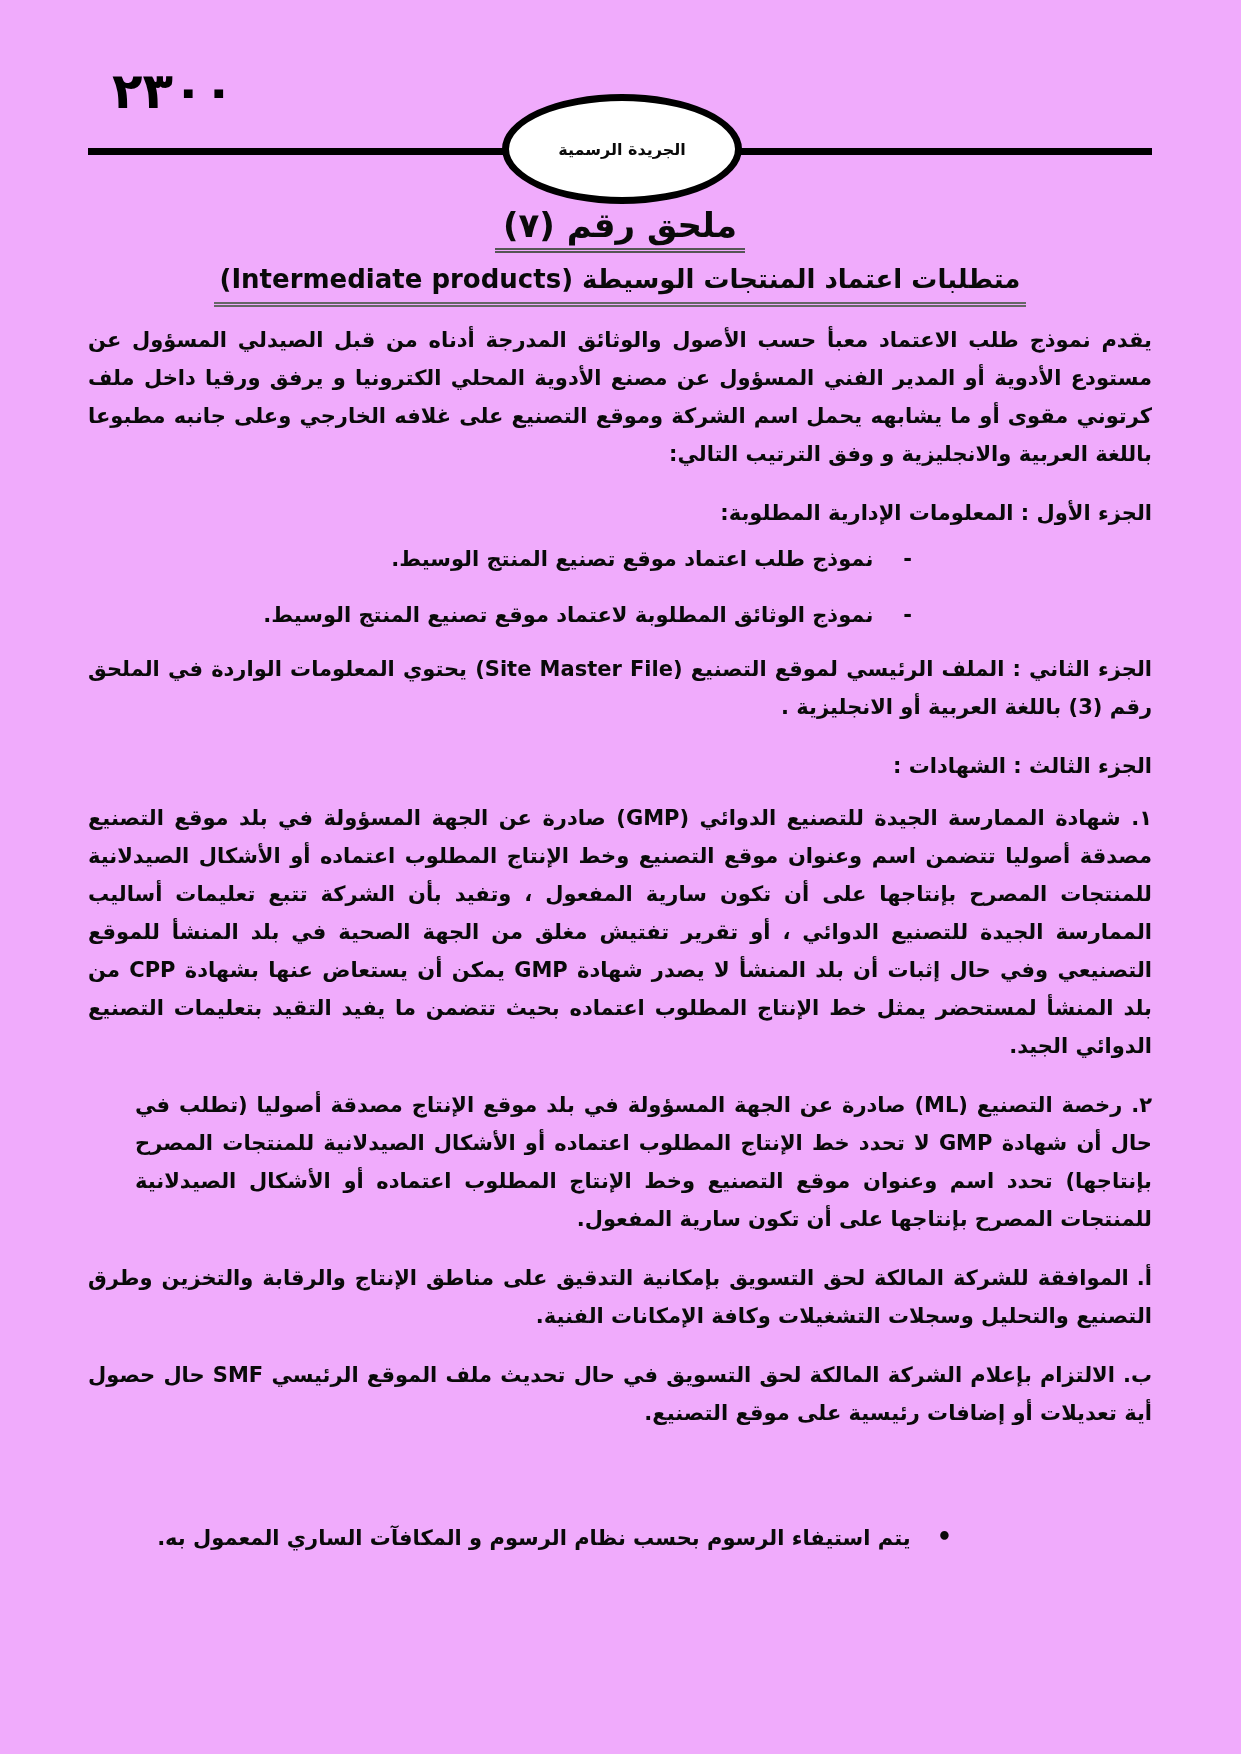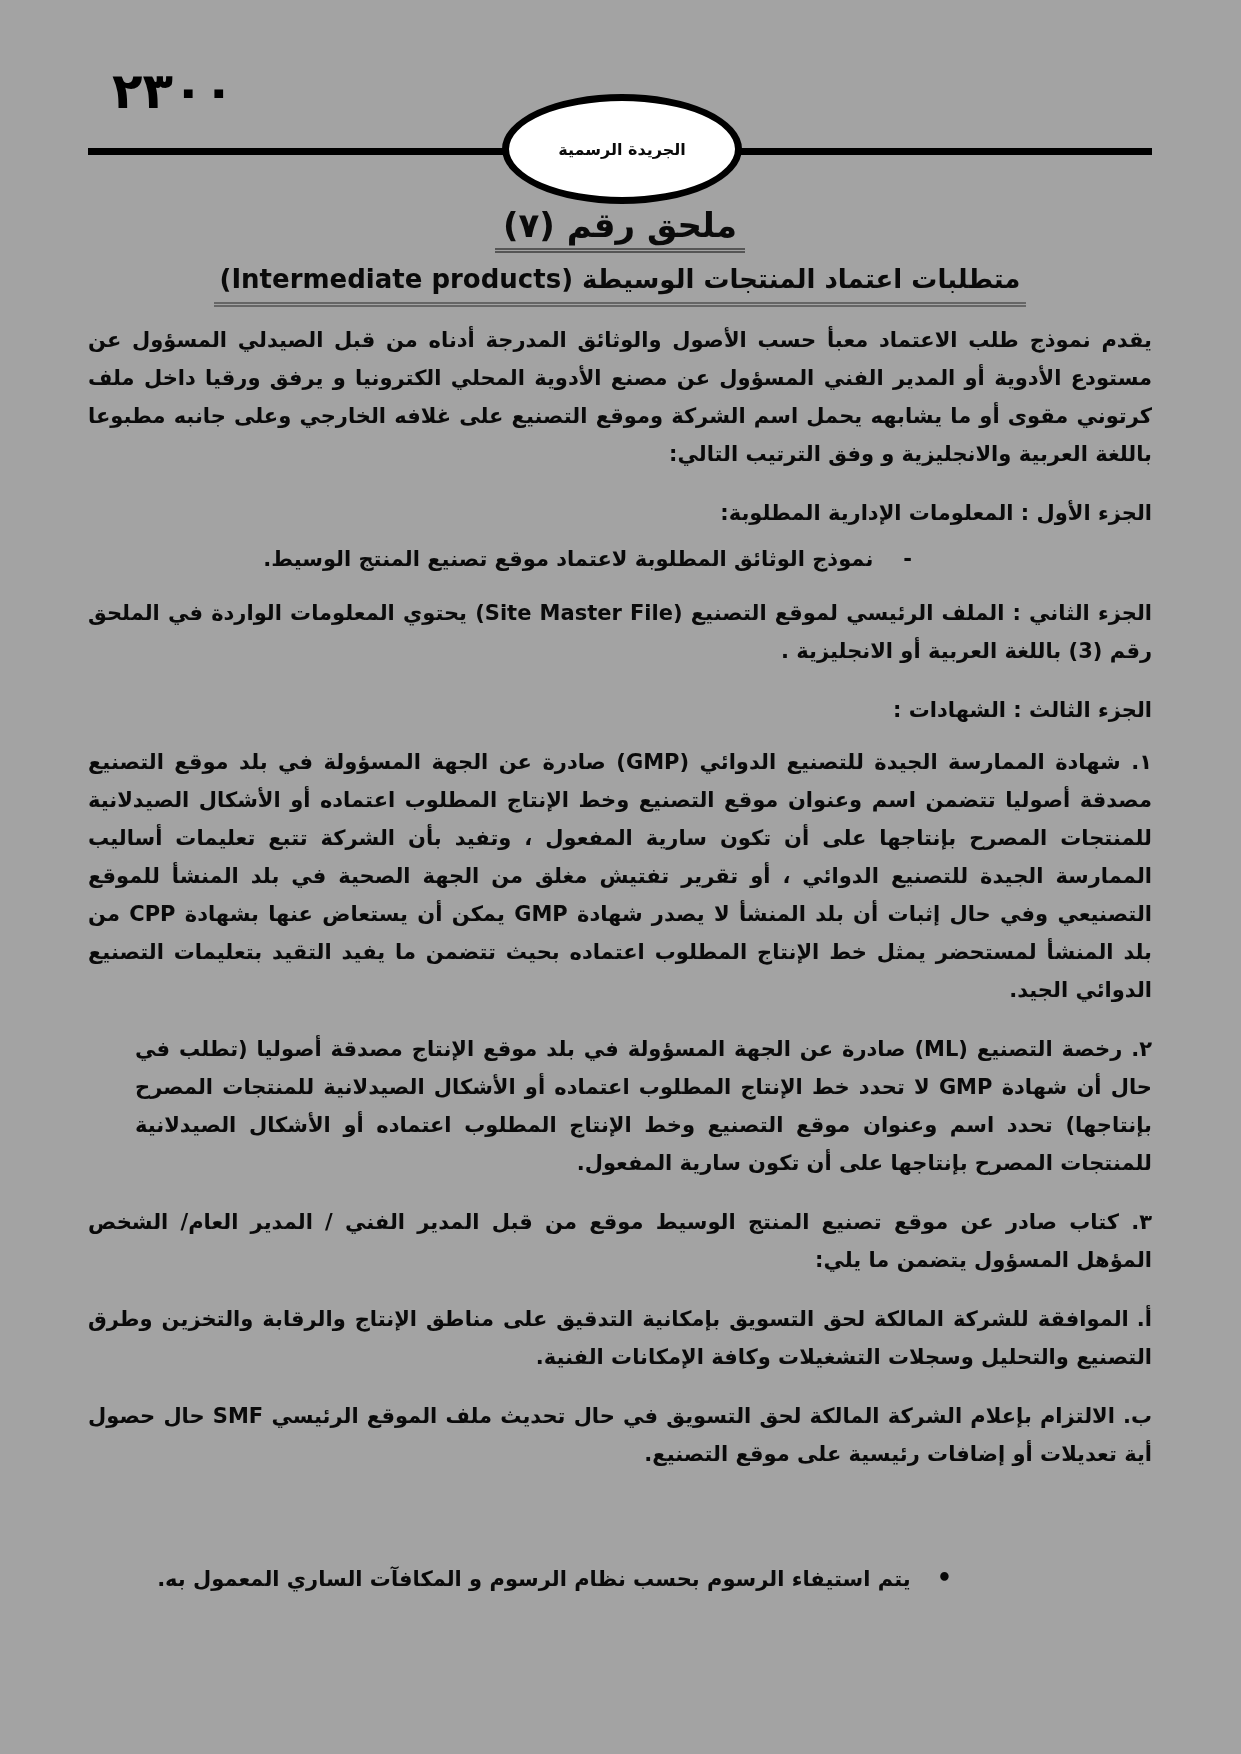--- a/index.html
+++ b/index.html
@@ -4,21 +4,21 @@
 <style>
   html, body {
     margin: 0;
     padding: 0;
     background: #ffffff;
   }
   .page {
     position: relative;
     width: 1241px;
     height: 1754px;
-    background: #a3a3a3;
+    background: #f0abfc;
     overflow: hidden;
     font-family: "DejaVu Sans", sans-serif;
     color: #0a0a0a;
   }
 
   
   .page-number {
     position: absolute;
     left: 112px;
     top: 62px;
@@ -123,34 +123,36 @@
     </div>
 
     <div class="doc-subtitle">
       <span class="u2">متطلبات اعتماد المنتجات الوسيطة (Intermediate products)</span>
     </div>
 
     <p class="para">يقدم نموذج طلب الاعتماد معبأ حسب الأصول والوثائق المدرجة أدناه من قبل الصيدلي المسؤول عن مستودع الأدوية أو المدير الفني المسؤول عن مصنع الأدوية المحلي الكترونيا و يرفق ورقيا داخل ملف كرتوني مقوى أو ما يشابهه يحمل اسم الشركة وموقع التصنيع على غلافه الخارجي وعلى جانبه مطبوعا باللغة العربية والانجليزية و وفق الترتيب التالي:</p>
 
     <div class="heading-line">الجزء الأول : المعلومات الإدارية المطلوبة:</div>
 
+    <div class="dash-item">
+      <span class="marker">-</span><span>نموذج طلب اعتماد موقع تصنيع المنتج الوسيط.</span>
+    </div>
 
     <div class="dash-item">
       <span class="marker">-</span><span>نموذج الوثائق المطلوبة لاعتماد موقع تصنيع المنتج الوسيط.</span>
     </div>
 
     <p class="para part2-para">الجزء الثاني : الملف الرئيسي لموقع التصنيع  (Site Master File) يحتوي المعلومات الواردة في الملحق رقم (3) باللغة العربية أو الانجليزية .</p>
 
     <div class="heading-line part3">الجزء الثالث : الشهادات :</div>
 
     <p class="para cert-para c1">١. شهادة الممارسة الجيدة للتصنيع الدوائي (GMP) صادرة عن الجهة المسؤولة في بلد موقع التصنيع مصدقة أصوليا تتضمن اسم وعنوان موقع التصنيع وخط الإنتاج المطلوب اعتماده أو الأشكال الصيدلانية للمنتجات المصرح بإنتاجها على أن تكون سارية المفعول ، وتفيد بأن الشركة تتبع تعليمات أساليب الممارسة الجيدة للتصنيع الدوائي ، أو تقرير تفتيش مغلق من الجهة الصحية في بلد المنشأ للموقع التصنيعي وفي حال إثبات أن بلد المنشأ لا يصدر شهادة GMP يمكن أن يستعاض عنها بشهادة CPP من بلد المنشأ لمستحضر يمثل خط الإنتاج المطلوب اعتماده بحيث تتضمن ما يفيد التقيد بتعليمات التصنيع الدوائي الجيد.</p>
 
     <p class="para cert-para c2">٢. رخصة التصنيع (ML) صادرة عن الجهة المسؤولة في بلد موقع الإنتاج مصدقة أصوليا (تطلب في حال أن شهادة GMP لا تحدد خط الإنتاج المطلوب اعتماده أو الأشكال الصيدلانية للمنتجات المصرح بإنتاجها) تحدد اسم وعنوان موقع التصنيع وخط الإنتاج المطلوب اعتماده أو الأشكال الصيدلانية للمنتجات المصرح بإنتاجها على أن تكون سارية المفعول.</p>
 
-    <p class="para cert-para c3">٣. كتاب صادر عن موقع تصنيع المنتج الوسيط موقع من قبل المدير الفني / المدير العام/ الشخص المؤهل المسؤول يتضمن ما يلي:</p>
 
     <p class="para sub-item a">
       <span class="marker">أ.</span><span>الموافقة للشركة المالكة لحق التسويق بإمكانية التدقيق على مناطق الإنتاج والرقابة والتخزين وطرق التصنيع والتحليل وسجلات التشغيلات وكافة الإمكانات الفنية.</span>
     </p>
 
     <p class="para sub-item b">
       <span class="marker">ب.</span><span>الالتزام بإعلام الشركة المالكة لحق التسويق في حال تحديث ملف الموقع الرئيسي SMF حال حصول أية تعديلات أو إضافات رئيسية على موقع التصنيع.</span>
     </p>
 
     <div class="fees-note">

